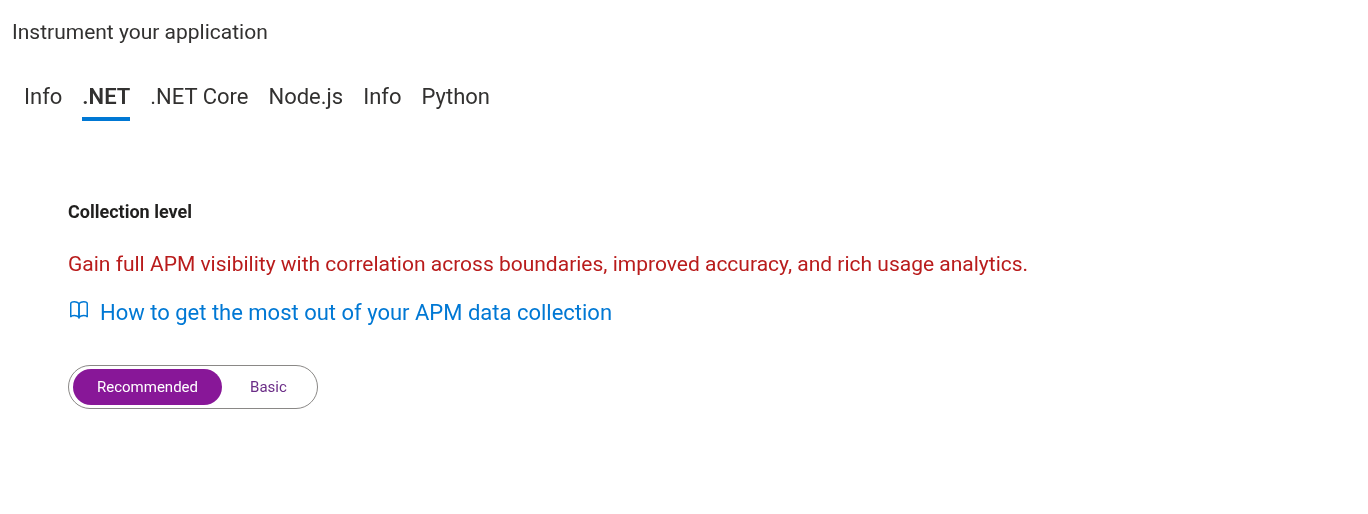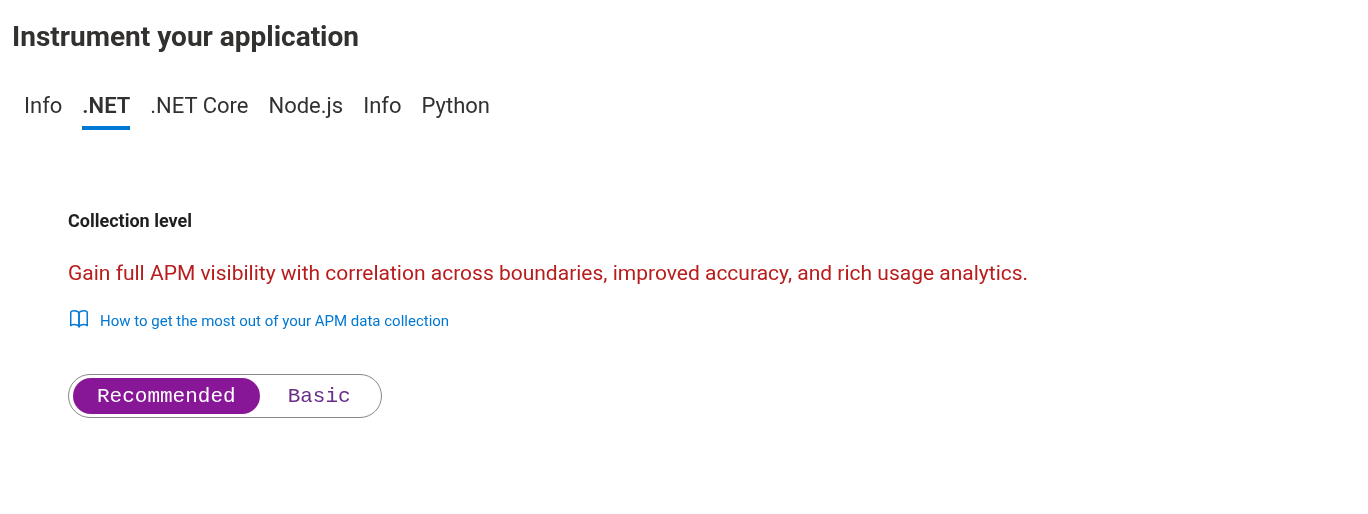--- a/index.html
+++ b/index.html
@@ -7,22 +7,22 @@
       padding: 0;
       box-sizing: border-box;
     }
     body {
       font-family: "Segoe UI", -apple-system, BlinkMacSystemFont, Roboto, sans-serif;
       background: #fff;
       color: #323130;
       padding: 20px 12px;
     }
     .page-title {
-      font-size: 28px;
-      font-weight: 700;
+      font-size: 21px;
+      font-weight: 400;
       color: #323130;
       margin-bottom: 40px;
     }
     .tabs {
       display: flex;
       gap: 20px;
       margin-bottom: 80px;
       padding-left: 12px;
     }
     .tab {
@@ -62,48 +62,47 @@
       margin-bottom: 20px;
       line-height: 1.4;
     }
     .doc-link-row {
       display: flex;
       align-items: center;
       gap: 10px;
       margin-bottom: 40px;
     }
     .doc-link {
-      font-size: 15px;
+      font-size: 22px;
       color: #0078d4;
       text-decoration: none;
       cursor: pointer;
     }
     .book-icon {
       width: 22px;
       height: 22px;
       flex-shrink: 0;
     }
     .pill-toggle {
       display: inline-flex;
       align-items: center;
       border: 1.5px solid #8a8886;
       border-radius: 28px;
       overflow: hidden;
       height: 44px;
     }
     .pill-option {
       padding: 0 24px;
-      font-size: 21px;
+      font-size: 15px;
       display: flex;
       align-items: center;
       height: 36px;
       cursor: pointer;
       color: #6b2d87;
       background: transparent;
-      font-family: Liberation Mono, monospace;
     }
     .pill-option.selected {
       background: #881798;
       color: #ffffff;
       border-radius: 20px;
       margin: 0 4px;
       font-weight: 400;
     }
     .pill-option:not(.selected) {
       padding-right: 30px;

